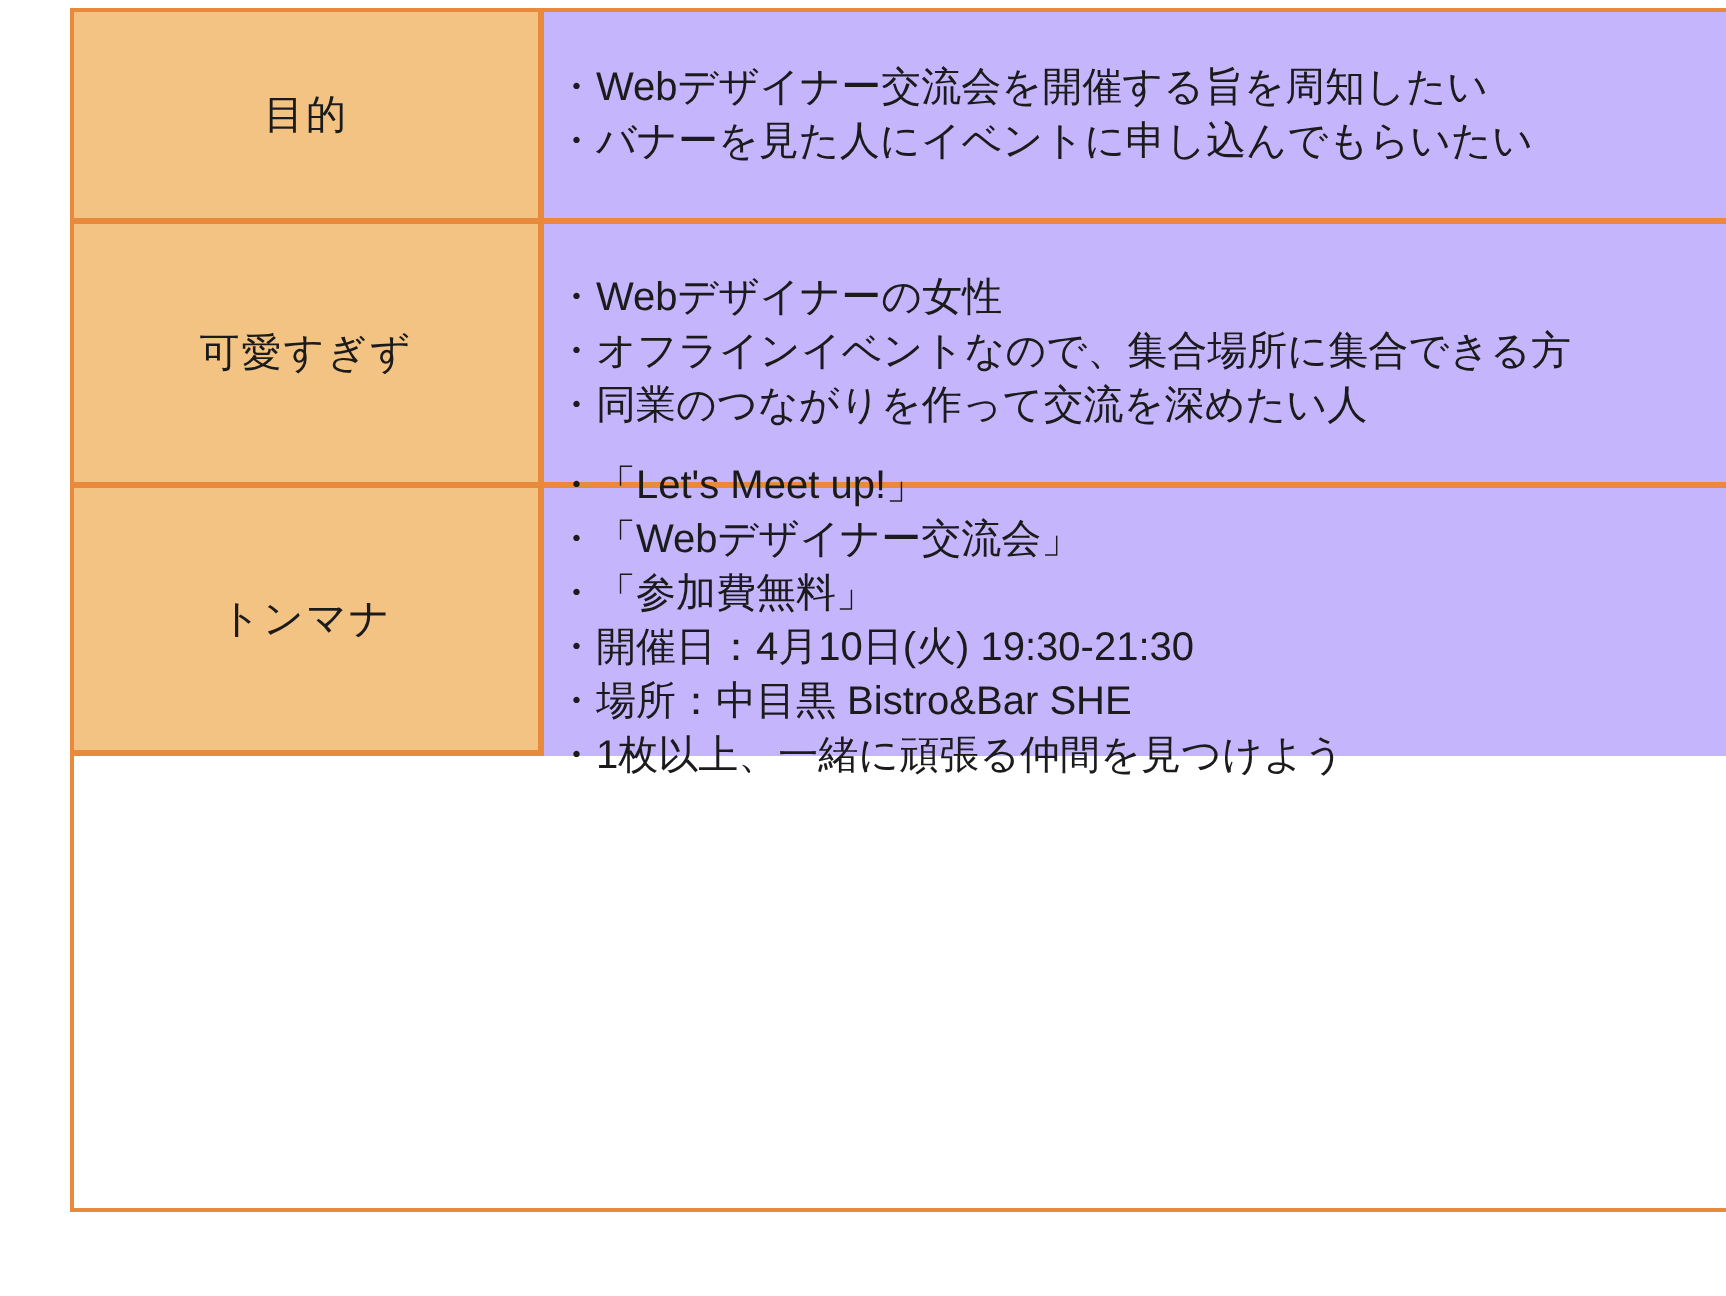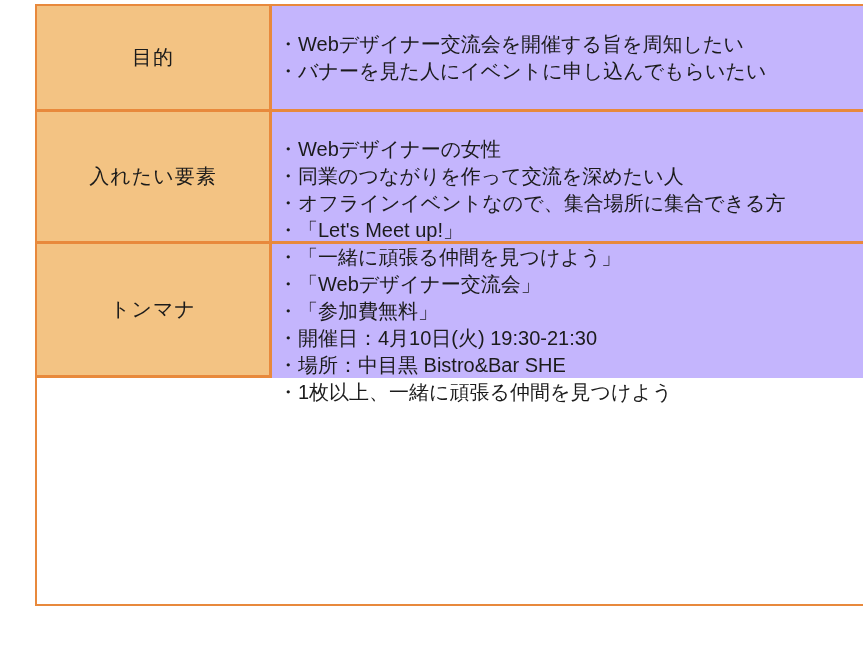--- a/index.html
+++ b/index.html
@@ -69,35 +69,34 @@
 
   <div class="label-cell">
     <span>目的</span>
   </div>
   <div class="content-cell">
     <div class="bullet-item">・Webデザイナー交流会を開催する旨を周知したい</div>
     <div class="bullet-item">・バナーを見た人にイベントに申し込んでもらいたい</div>
   </div>
 
   <div class="label-cell">
-    <span>入れたい要素</span>
+    <span>可愛すぎず</span>
   </div>
   <div class="content-cell">
     <div class="bullet-item">・Webデザイナーの女性</div>
+    <div class="bullet-item">・オフラインイベントなので、集合場所に集合できる方</div>
     <div class="bullet-item">・同業のつながりを作って交流を深めたい人</div>
-    <div class="bullet-item">・オフラインイベントなので、集合場所に集合できる方</div>
   </div>
 
   <div class="label-cell">
     <span>トンマナ</span>
   </div>
 
   <div class="content-cell last-row">
     <div class="bullet-item">・「Let's Meet up!」</div>
-    <div class="bullet-item">・「一緒に頑張る仲間を見つけよう」</div>
     <div class="bullet-item">・「Webデザイナー交流会」</div>
     <div class="bullet-item">・「参加費無料」</div>
     <div class="bullet-item">・開催日：4月10日(火) 19:30-21:30</div>
     <div class="bullet-item">・場所：中目黒 Bistro&amp;Bar SHE</div>
     <div class="bullet-item">・1枚以上、一緒に頑張る仲間を見つけよう</div>
   </div>
 
 </div>
 
 </body></html>

